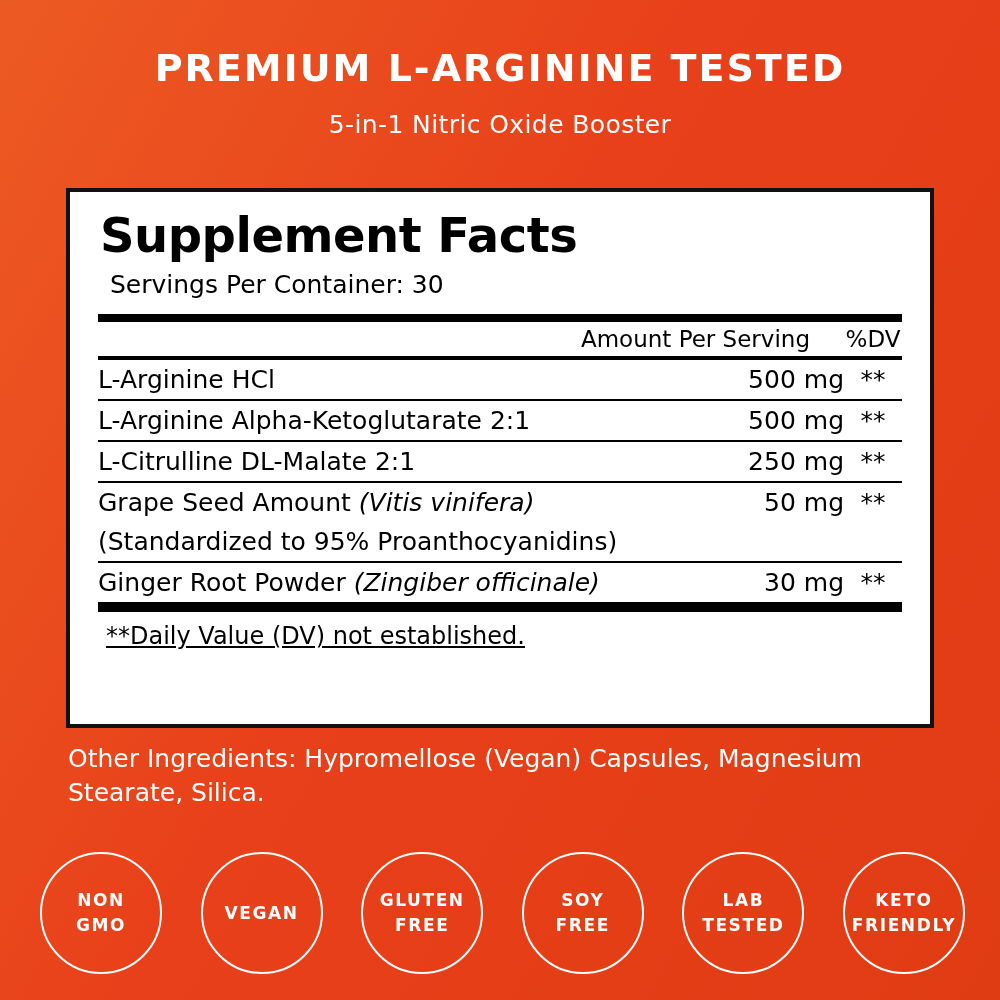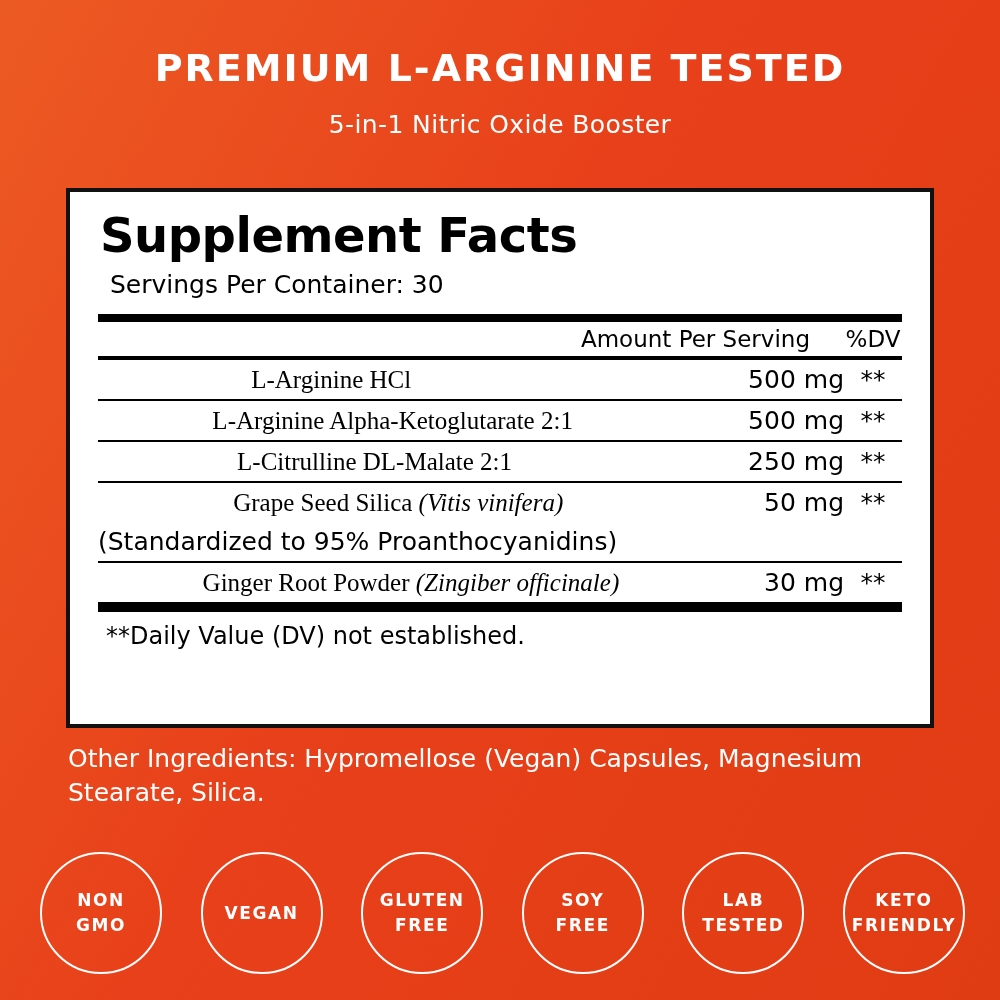--- a/index.html
+++ b/index.html
@@ -79,21 +79,21 @@
   table.facts {
     width: 100%;
     border-collapse: collapse;
   }
   table.facts td {
     font-size: 25px;
     color: #000;
     padding: 5px 0 5px 0;
     vertical-align: bottom;
   }
-  td.col-name { text-align: center; padding-left: 8px; font-family: Liberation Serif, serif; }
+  td.col-name { text-align: left; padding-left: 8px; }
   td.col-amt { text-align: right; white-space: nowrap; padding-right: 34px; }
   td.col-dv { text-align: center; width: 58px; white-space: nowrap; }
 
   tr.head td {
     font-size: 23px;
     padding-bottom: 4px;
     padding-top: 4px;
   }
   tr.head td.col-amt { padding-right: 34px; }
 
@@ -102,20 +102,21 @@
     font-size: 23px;
     padding-left: 30px;
     padding-top: 0px;
     padding-bottom: 6px;
   }
   .footnote {
     font-size: 24px;
     color: #000;
     padding-left: 8px;
     padding-top: 10px;
+    text-decoration: underline;
   }
 
   
   .other {
     position: absolute;
     left: 68px;
     top: 742px;
     width: 870px;
     color: #ffffff;
     font-size: 25px;
@@ -208,21 +209,21 @@
       <td class="col-amt">250 mg</td>
       <td class="col-dv">**</td>
     </tr>
   </tbody>
     </table>
   <div class="rule-thin"></div>
 
   <table class="facts">
     <tbody>
         <tr>
-      <td class="col-name"><span>Grape Seed Silica </span><span class="italic">(Vitis vinifera)</span></td>
+      <td class="col-name"><span>Grape Seed Amount </span><span class="italic">(Vitis vinifera)</span></td>
       <td class="col-amt">50 mg</td>
       <td class="col-dv">**</td>
     </tr>
     <tr>
       <td class="sub-line" colspan="3">(Standardized to 95% Proanthocyanidins)</td>
     </tr>
   </tbody>
     </table>
   <div class="rule-thin"></div>
 

